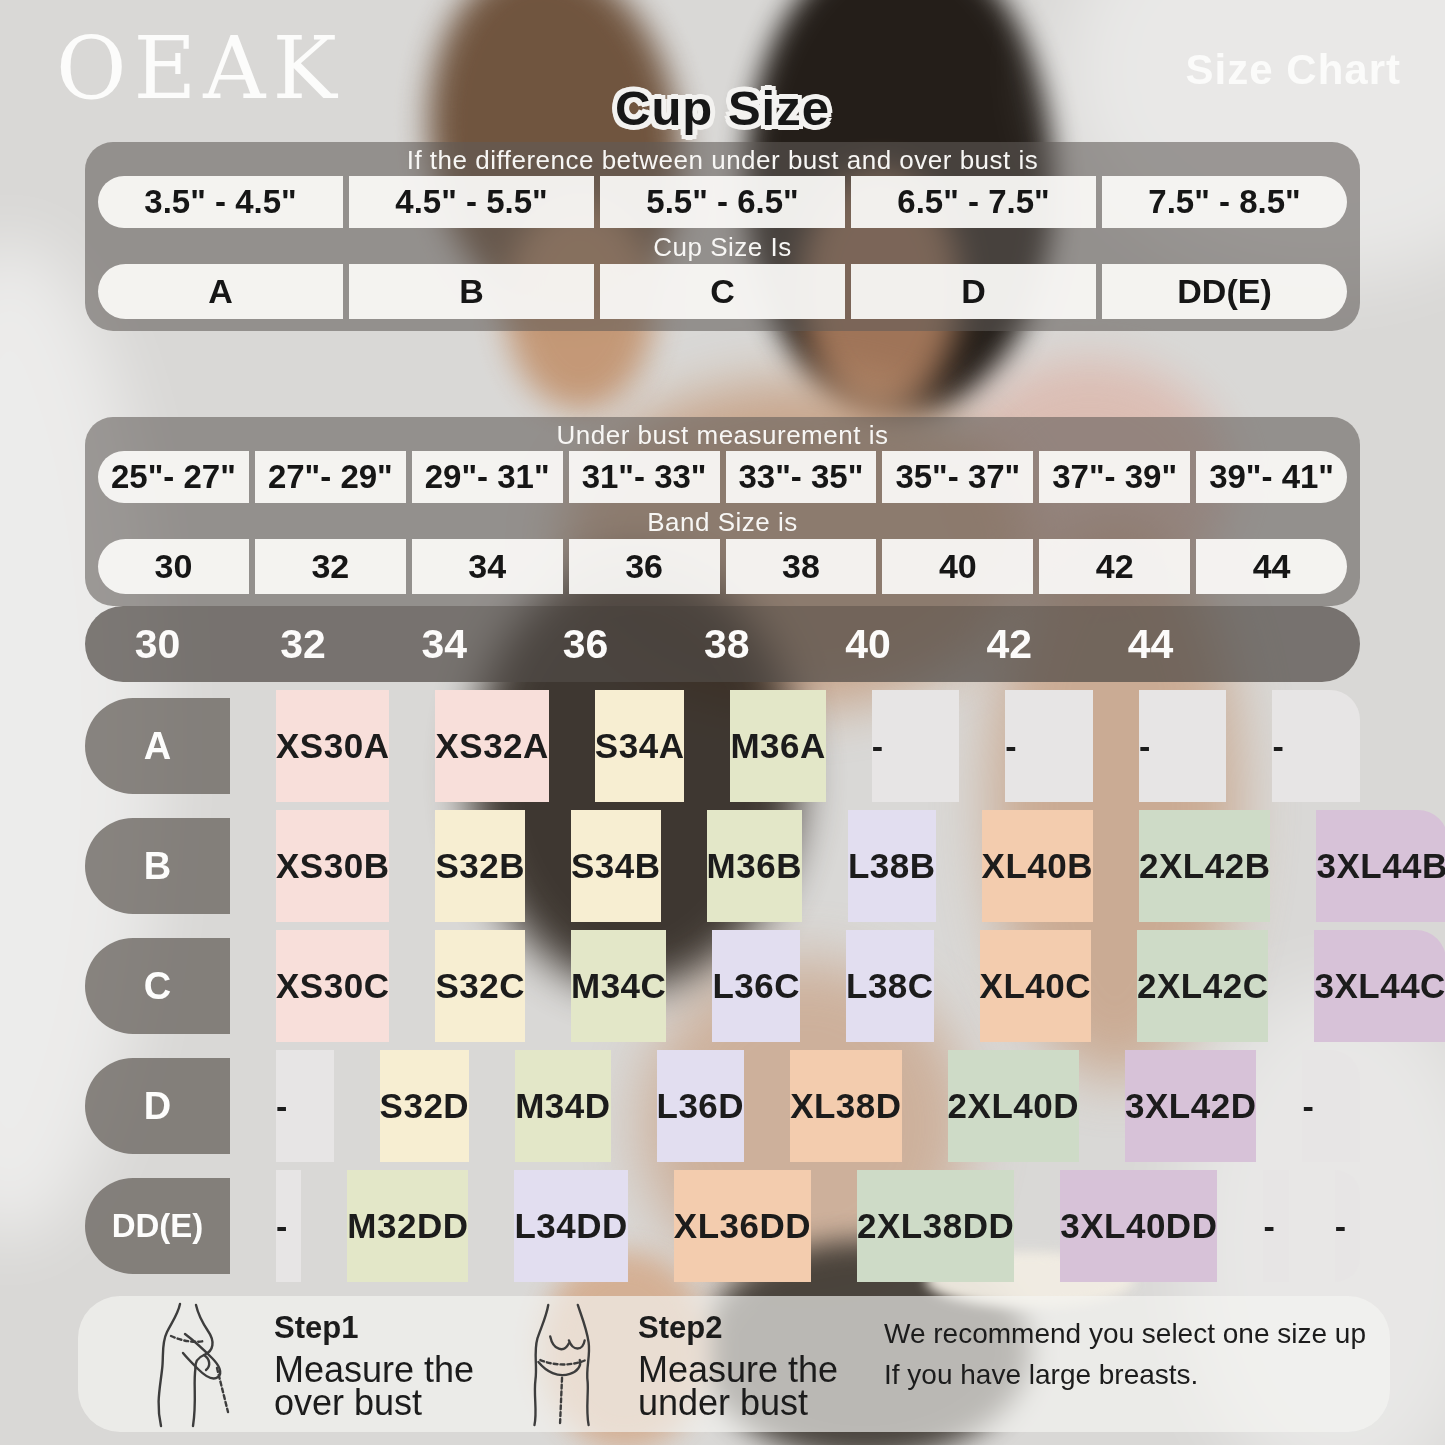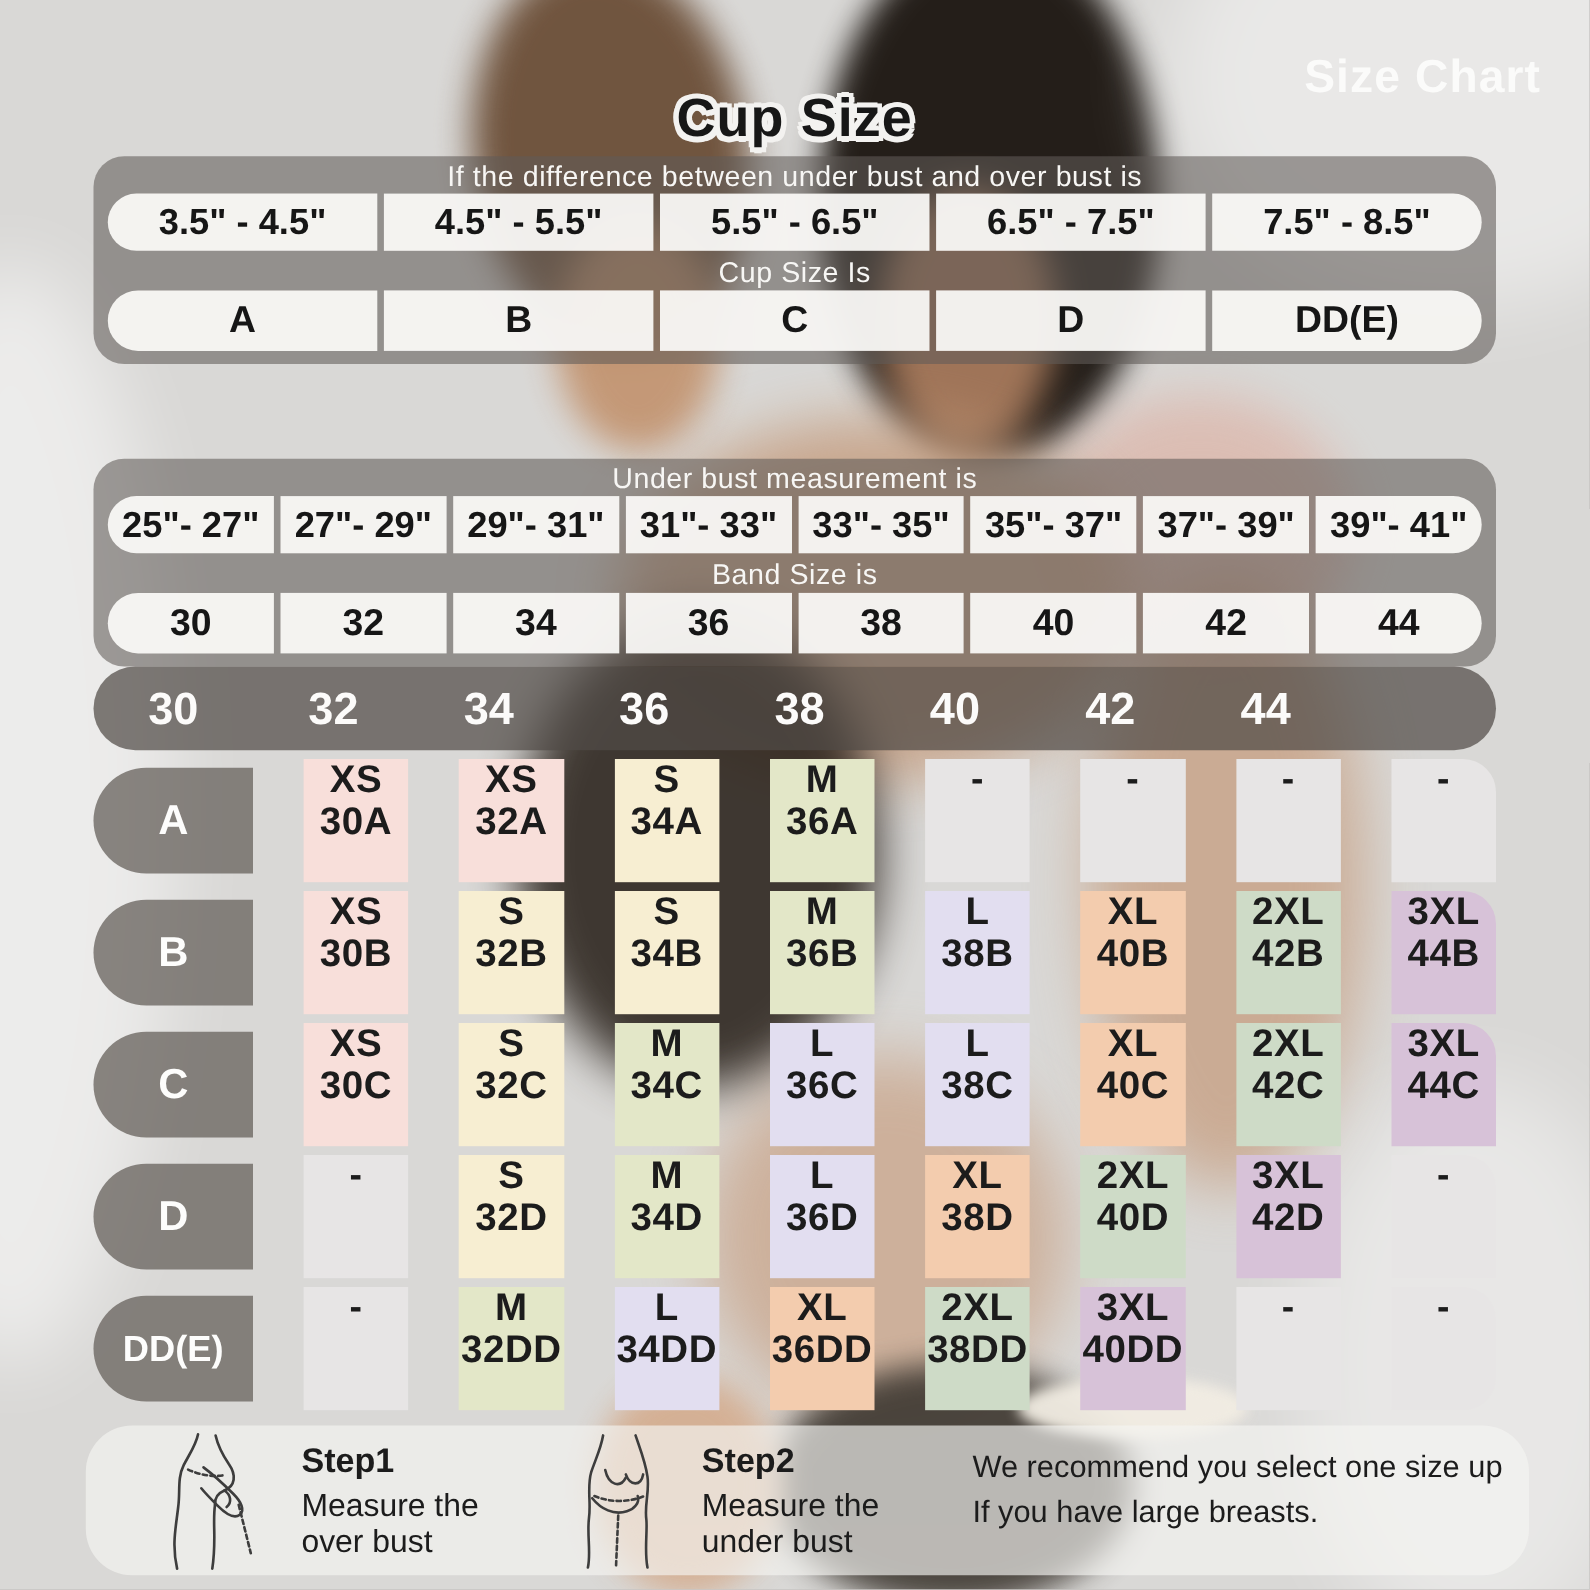--- a/index.html
+++ b/index.html
@@ -64,38 +64,38 @@
   .corner{position:relative;height:100%;}
   .corner .c-top{position:absolute;top:5px;left:62px;font-size:30px;color:#fff;}
   .corner .c-bottom{position:absolute;bottom:7px;left:10px;font-size:30px;color:#fff;}
 
   .m-rows{position:absolute;left:85px;top:690px;width:1275px;display:flex;flex-direction:column;gap:8px;}
   .m-row{display:grid;grid-template-columns:145px repeat(8,1fr);gap:5px;height:112px;}
   .row-label{align-self:center;height:96px;border-radius:48px 0 0 48px;
              background:rgba(106,101,96,.78);display:flex;align-items:center;justify-content:center;
              color:#fdfdfc;font-size:38px;font-weight:700;}
   .row-label.small{font-size:33px;}
-  .cell{display:flex;flex-direction:column;align-items:center;justify-content:flex-start;
+  .cell{display:flex;flex-direction:row;align-items:center;justify-content:space-between;
         color:#1c1c1c;font-size:35px;font-weight:700;line-height:1.08;letter-spacing:.5px;margin-left:41px;}
   .cell:last-child{border-top-right-radius:30px;}
   .m-row:last-child .cell:last-child{border-bottom-right-radius:30px;}
   .cell.empty{font-size:34px;}
 
   
   .footer{position:absolute;left:78px;top:1296px;width:1312px;height:136px;
           background:rgba(245,244,242,.66);border-radius:42px;}
   .fig{position:absolute;}
   #fig1{left:58px;top:4px;}
   #fig2{left:436px;top:5px;}
   .fig path{fill:none;stroke:#3d3d3d;stroke-width:2.4;stroke-linecap:round;}
   .step{position:absolute;top:14px;color:#1c1c1c;}
   #step1{left:196px;}
   #step2{left:560px;}
   .step-title{font-size:31px;font-weight:700;}
-  .step-lines{margin-top:7px;font-size:29px;line-height:33px;}
+  .step-lines{margin-top:7px;font-size:36px;line-height:33px;}
   .tips{position:absolute;left:806px;top:12px;color:#1c1c1c;}
   .tips-title{font-size:30px;font-weight:700;}
   .tips-lines{margin-top:5px;font-size:28px;line-height:41px;}
 </style>
 </head>
 <body>
 
 <div class="canvas">
 
   <div class="bg bgA"></div>
@@ -107,20 +107,21 @@
   <div class="bg bgG"></div>
   <div class="bg bgH"></div>
   <div class="bg bgI"></div>
   <div class="bg bgJ"></div>
   <div class="bg bgK"></div>
   <div class="bg bgL"></div>
   <div class="bg swL"></div>
   <div class="bg swTR"></div>
   <div class="bg swBR"></div>
 
+  <div class="logo">OEAK</div>
   <div class="size-chart">Size Chart</div>
 
   <div class="sec-title cup-title">Cup Size</div>
   <div class="section" id="cup-section">
     <div class="bar-label">If the  difference between under bust and over bust is</div>
     <div class="pill-row row-ranges cols5" id="cup-ranges">
         <div class="pill">3.5" - 4.5"</div>
         <div class="pill">4.5" - 5.5"</div>
         <div class="pill">5.5" - 6.5"</div>
         <div class="pill">6.5" - 7.5"</div>

